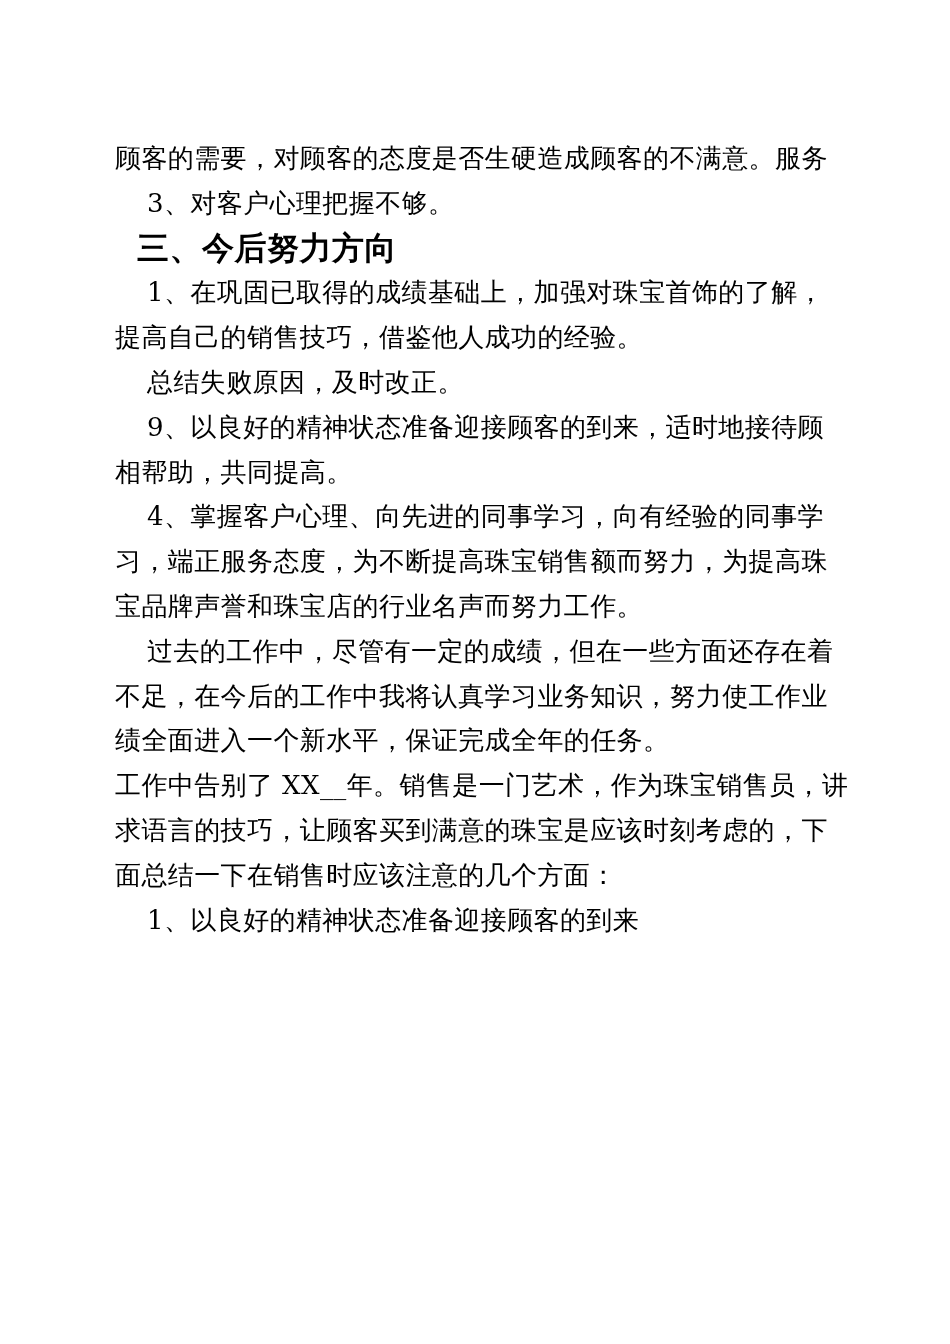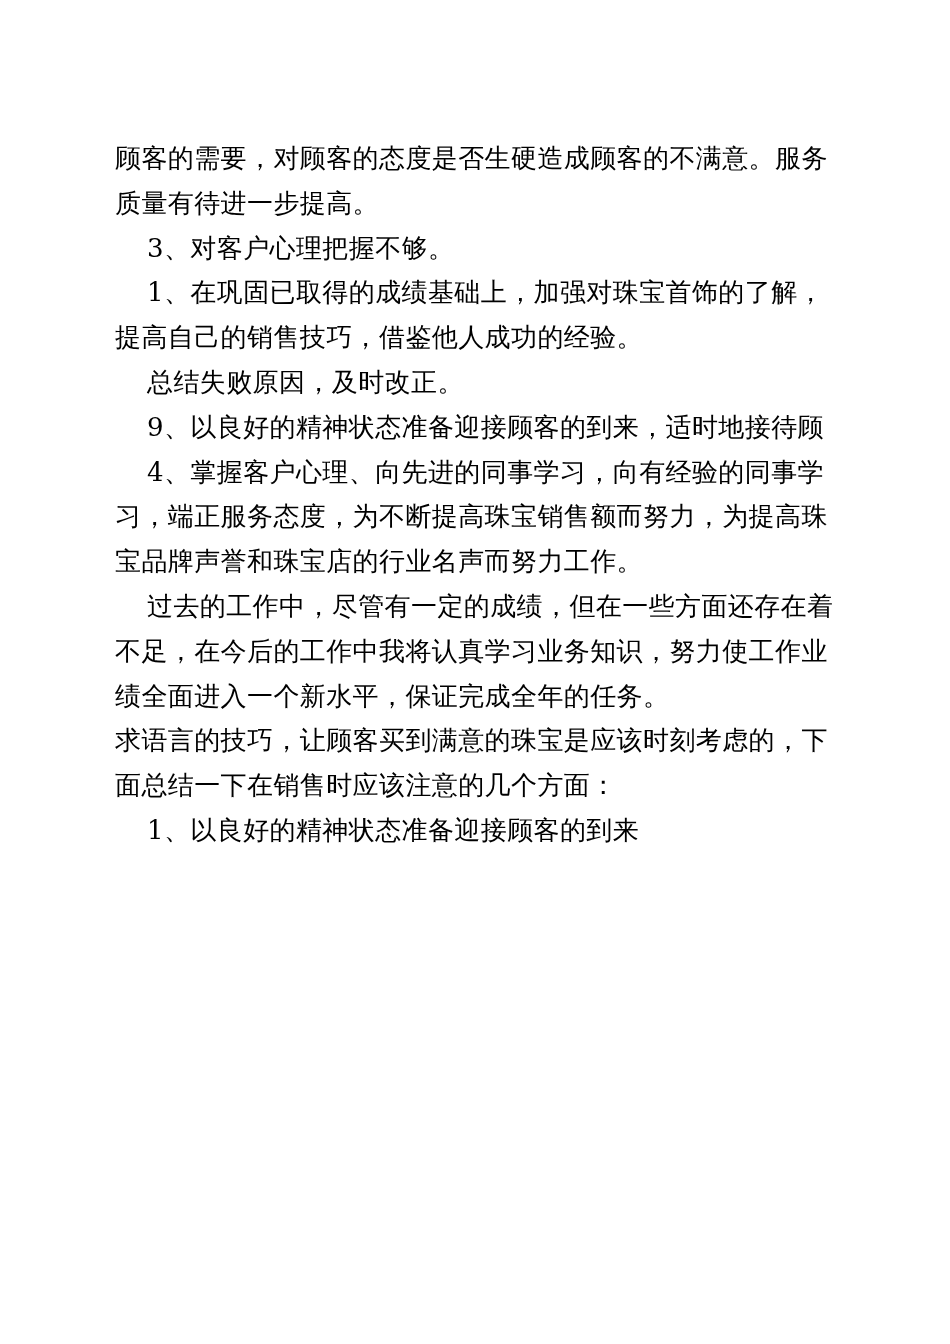--- a/index.html
+++ b/index.html
@@ -43,29 +43,31 @@
   .line.heading.indent {
     padding-left: 22px;
   }
 </style>
 </head>
 <body>
 
 <div class="page">
   <div class="doc-body">
       <div class="line">顾客的需要，对顾客的态度是否生硬造成顾客的不满意。服务</div>
-      <div class="line">质量有待进一步提高。</div>
       <div class="line indent">3、对客户心理把握不够。</div>
+      <div class="line heading indent">三、今后努力方向</div>
       <div class="line indent">1、在巩固已取得的成绩基础上，加强对珠宝首饰的了解，</div>
       <div class="line">提高自己的销售技巧，借鉴他人成功的经验。</div>
       <div class="line indent">总结失败原因，及时改正。</div>
       <div class="line indent">9、以良好的精神状态准备迎接顾客的到来，适时地接待顾</div>
+      <div class="line">相帮助，共同提高。</div>
       <div class="line indent">4、掌握客户心理、向先进的同事学习，向有经验的同事学</div>
       <div class="line">习，端正服务态度，为不断提高珠宝销售额而努力，为提高珠</div>
       <div class="line">宝品牌声誉和珠宝店的行业名声而努力工作。</div>
       <div class="line indent">过去的工作中，尽管有一定的成绩，但在一些方面还存在着</div>
       <div class="line">不足，在今后的工作中我将认真学习业务知识，努力使工作业</div>
       <div class="line">绩全面进入一个新水平，保证完成全年的任务。</div>
+      <div class="line">工作中告别了 XX__年。销售是一门艺术，作为珠宝销售员，讲</div>
       <div class="line">求语言的技巧，让顾客买到满意的珠宝是应该时刻考虑的，下</div>
       <div class="line">面总结一下在销售时应该注意的几个方面：</div>
       <div class="line indent">1、以良好的精神状态准备迎接顾客的到来</div>
     </div>
 </div>
 
 </body></html>

